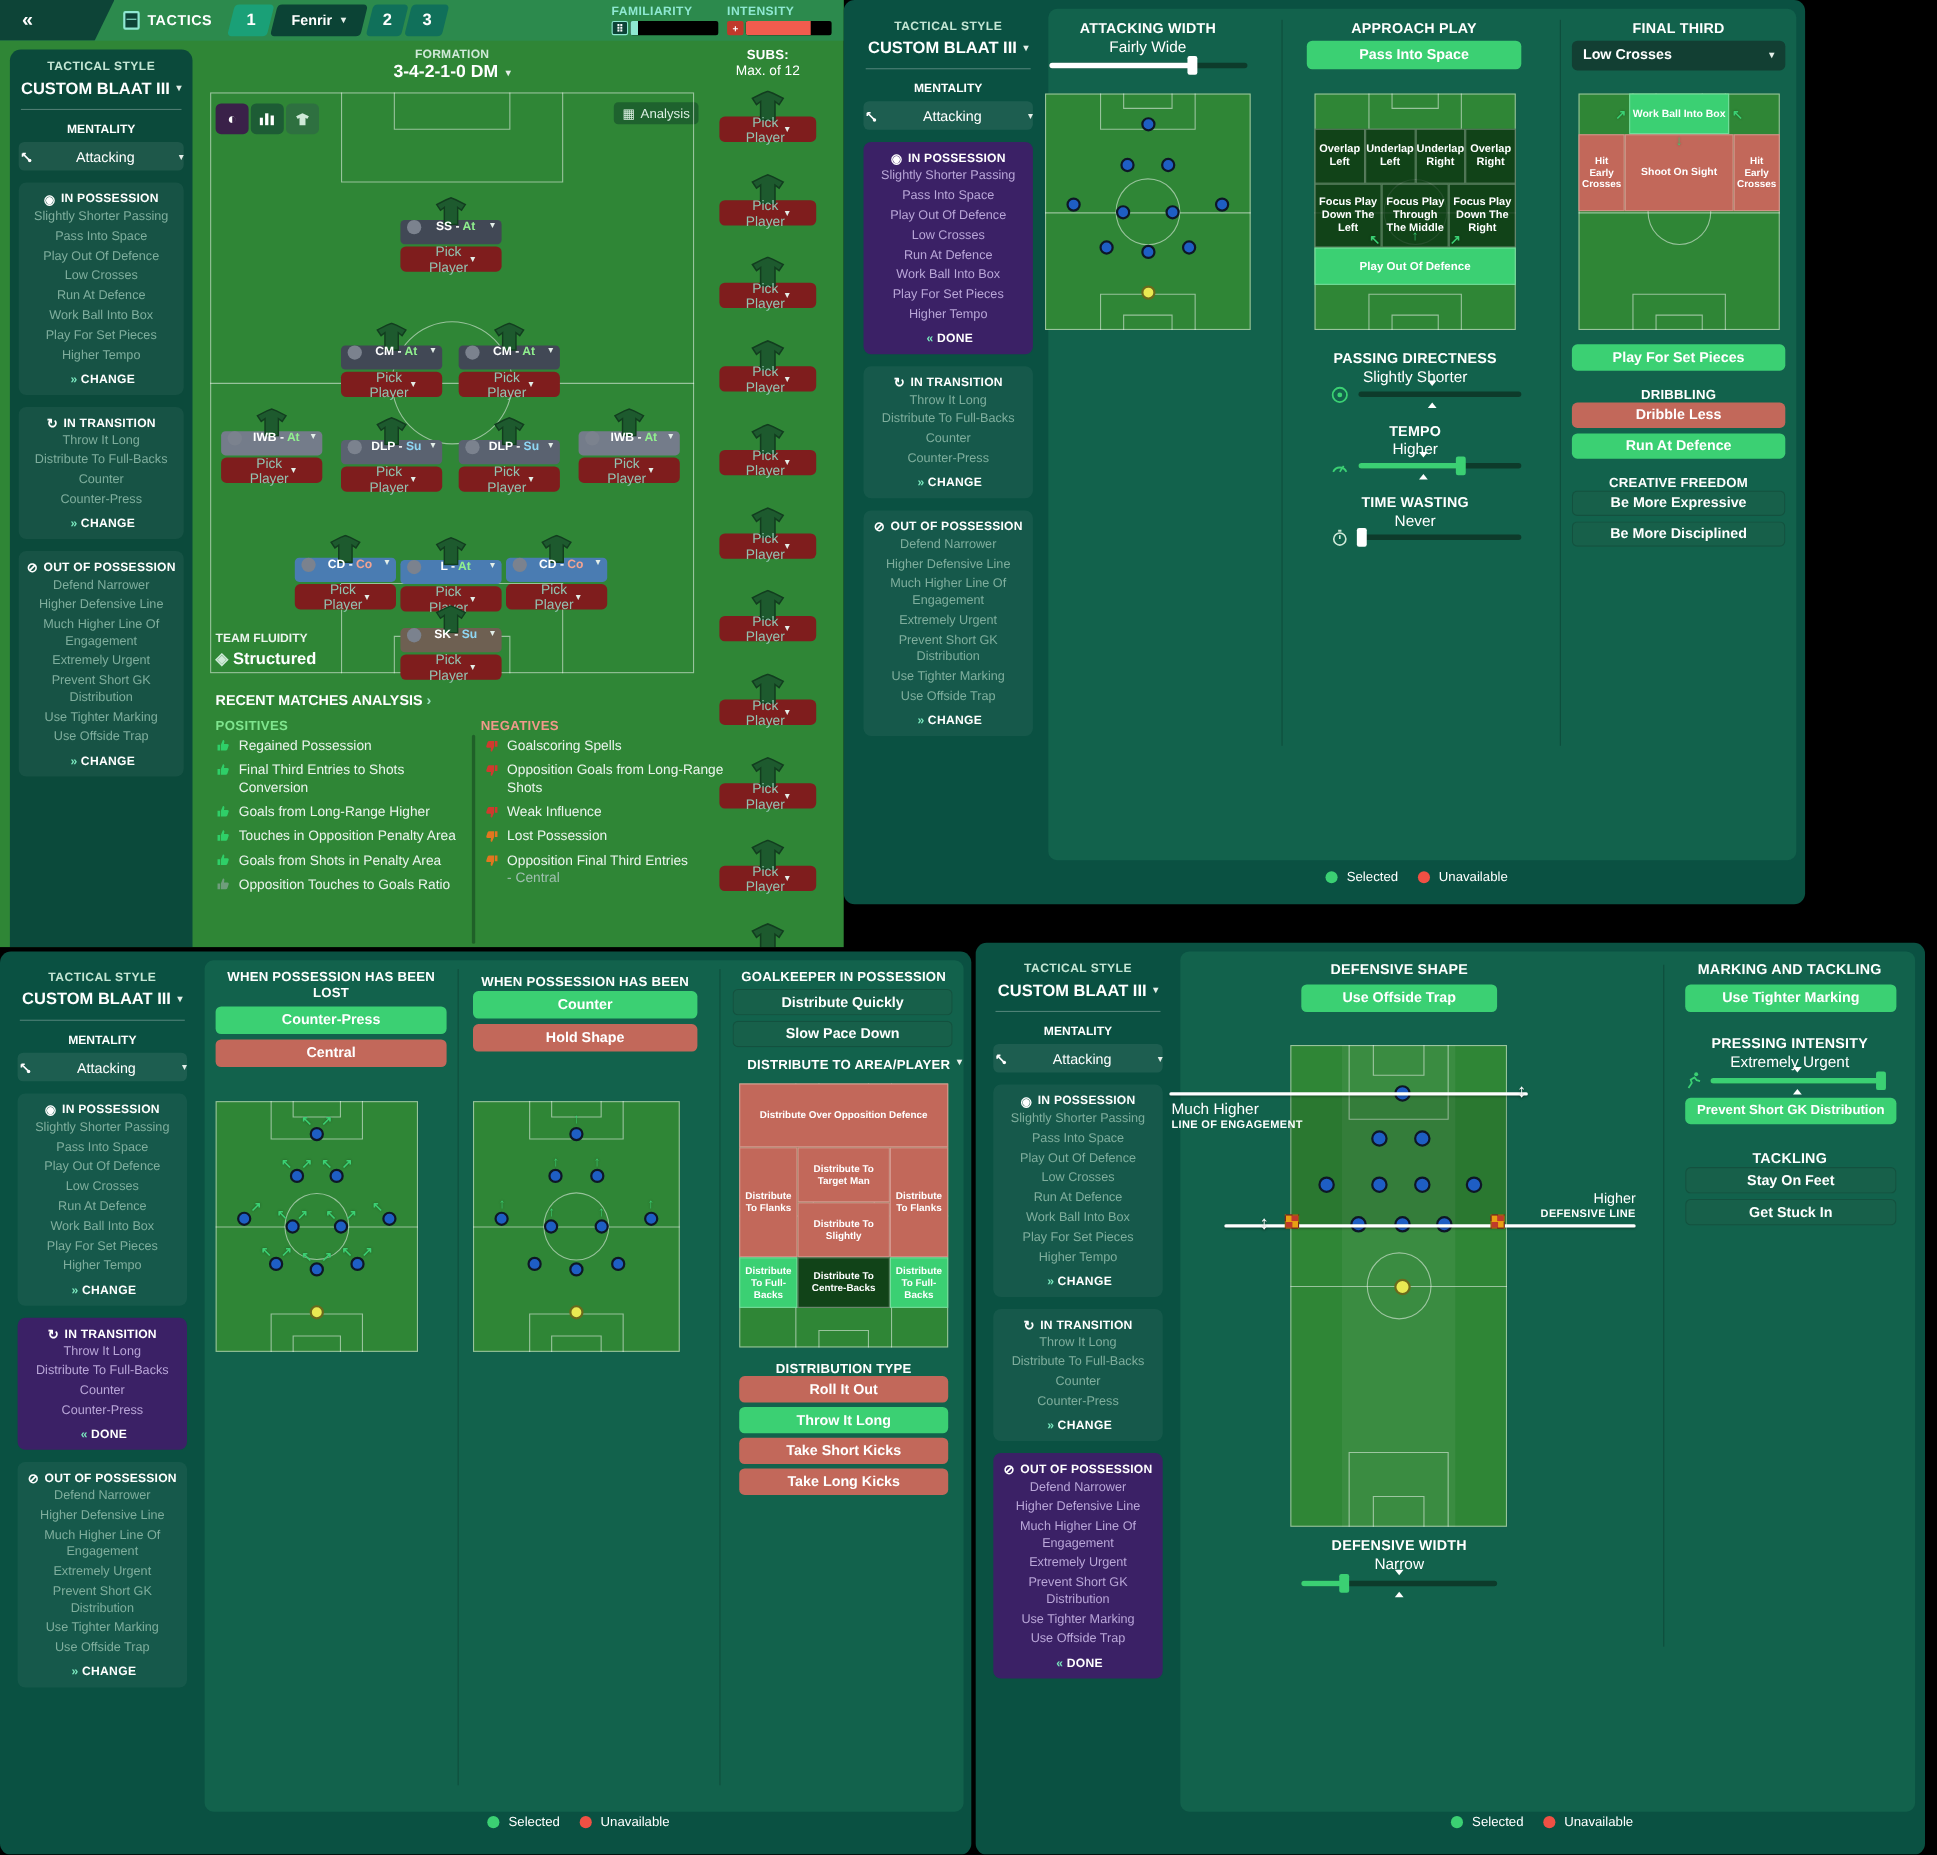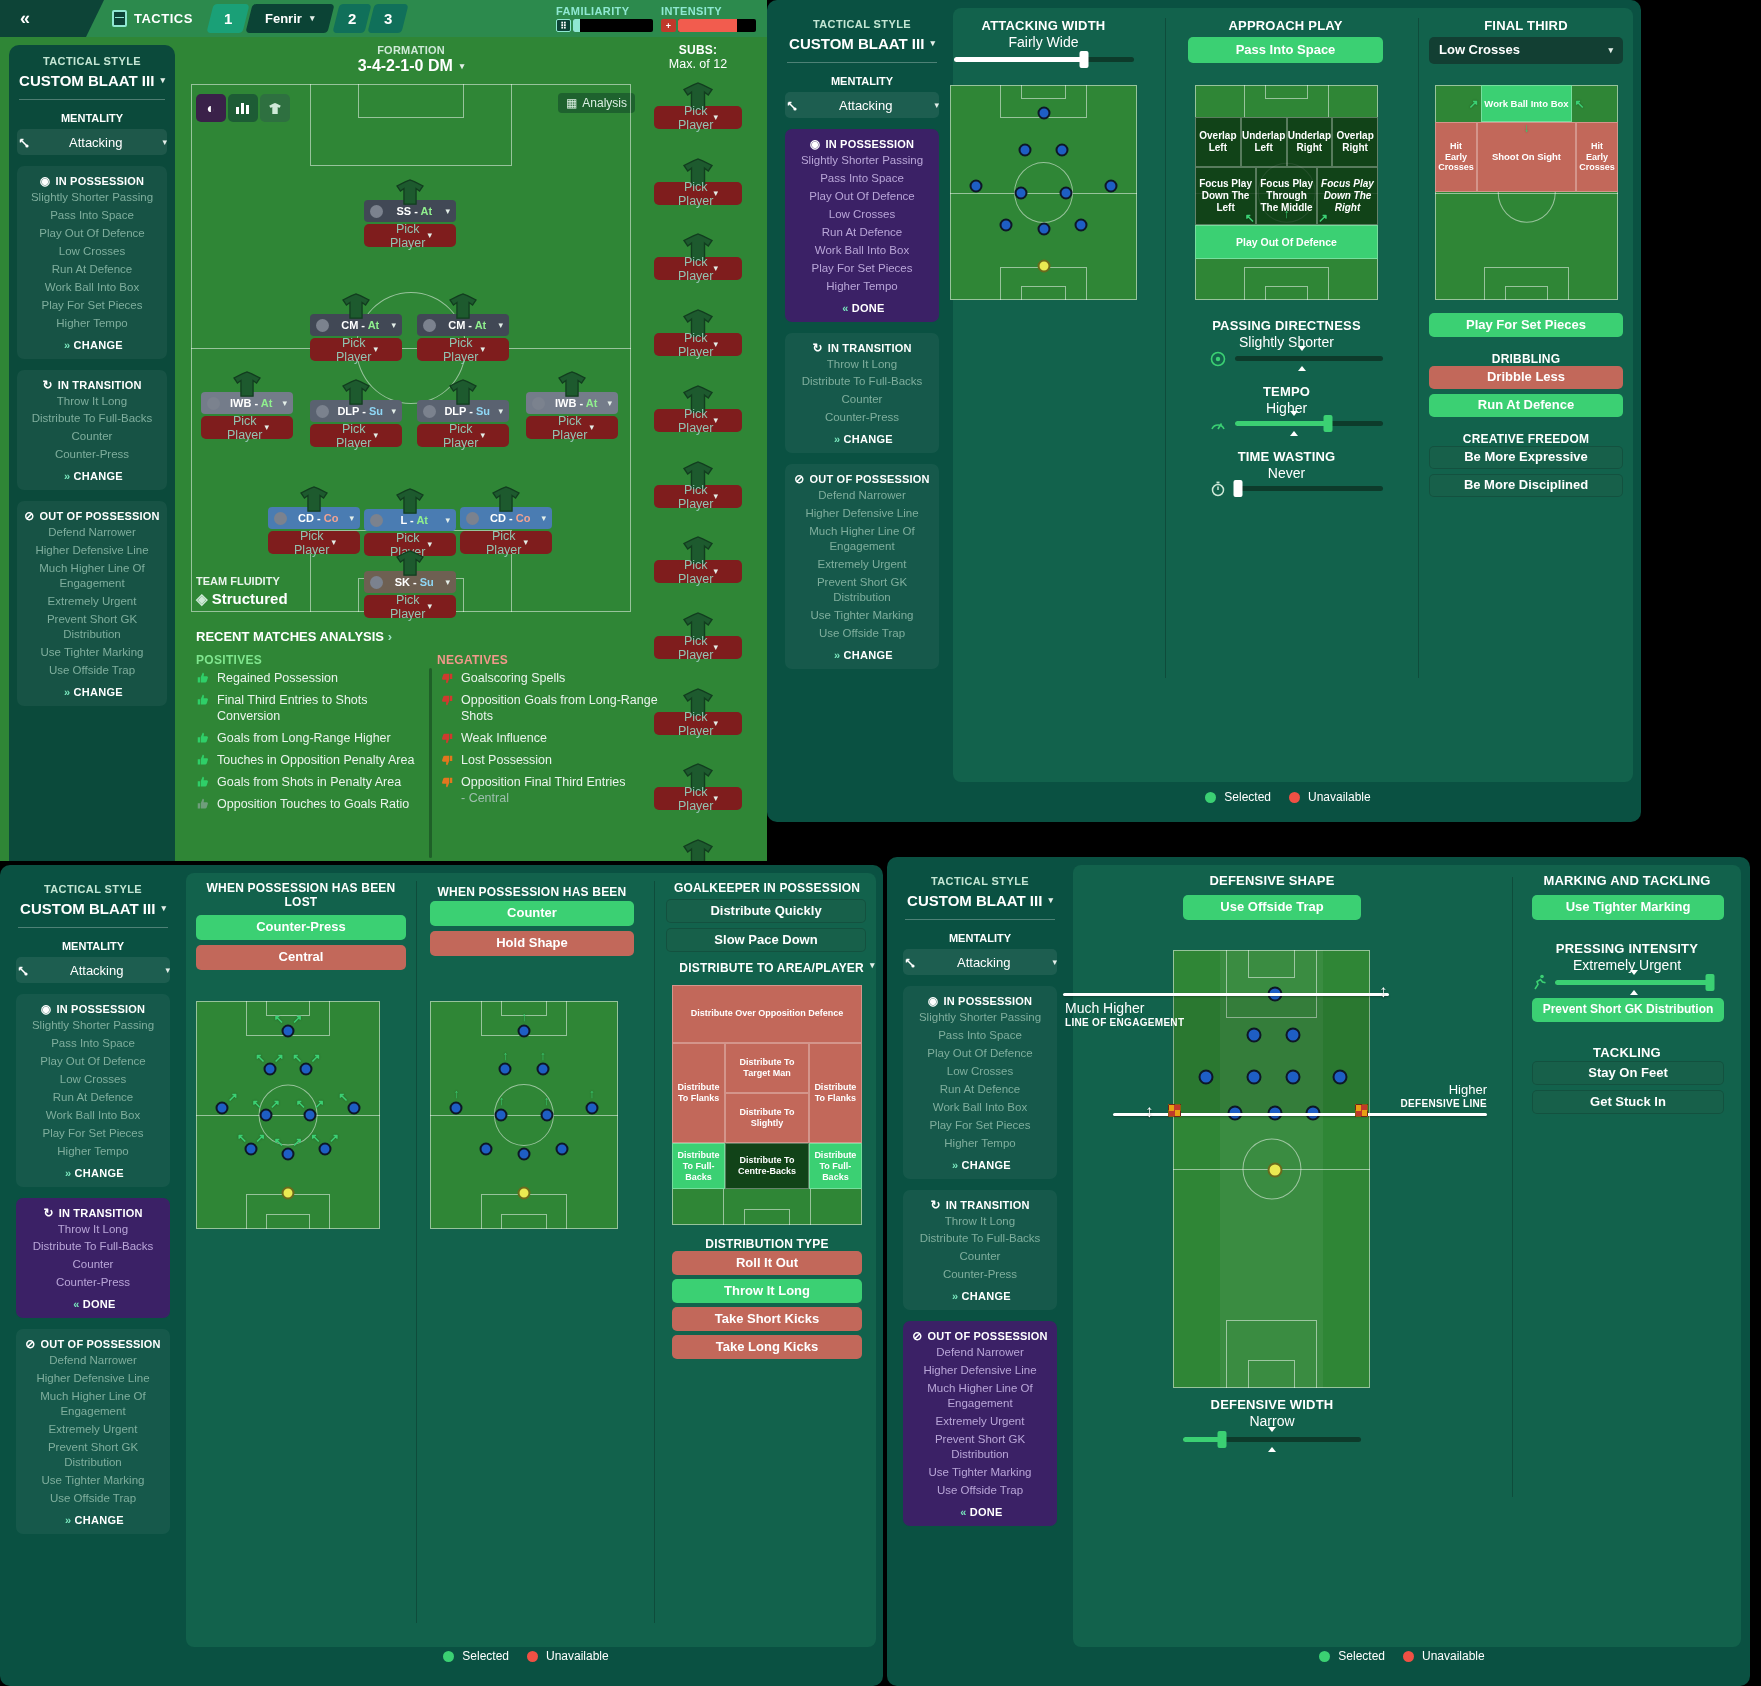--- a/index.html
+++ b/index.html
@@ -49,21 +49,21 @@
 .card.sel{background:#3b2166}
 .card-h{display:flex;align-items:center;justify-content:center;gap:5px;color:#fff;font-weight:bold;font-size:11px;letter-spacing:.2px}
 .cic{font-size:12px;color:#fff;line-height:1}
 .card-i{color:#7fae9d;font-size:11.5px;text-align:center;line-height:1.3}
 .card.sel .card-i{color:#b9a6d8}
 .card-a{margin-top:5px;color:#fff;font-weight:bold;font-size:11px;text-align:center;cursor:pointer;letter-spacing:.3px}
 .card-a .chv{color:#79e6bd;margin:0 3px}
 
 .pos{position:absolute;width:92px;transform:translateX(-50%);text-align:center}
 .shirt{display:block;margin:0 auto -5px}
-.chip{height:22px;border-radius:4px;display:flex;align-items:center;padding:0 6px;gap:4px;cursor:pointer}
+.chip{height:22px;border-radius:4px;display:flex;padding:0 6px;gap:4px;cursor:pointer}
 .chip .av{width:13px;height:13px;border-radius:50%;background:#7b828e;flex:none}
 .chip .rt{font-size:11px;font-weight:bold;color:#fff;white-space:nowrap;flex:1;text-align:center}
 .v-dark{background:#414855}.v-grey{background:#747c8a}.v-mid{background:#5a6270}.v-blue{background:#4a7cb2}.v-brown{background:#6e6052}
 .duty-At{color:#90ef8e}.duty-Su{color:#8fd7f5}.duty-Co{color:#f2a392}
 .pick{margin-top:2px;height:23px;background:#7f1d1d;border-radius:5px;display:flex;align-items:center;justify-content:space-between;padding:0 24px;color:#93c3b1;font-size:12.5px;cursor:pointer}
 
 .topbar{position:absolute;left:0;top:0;width:767px;height:37px;background:#2c8a4d}
 .tb-wedge{position:absolute;left:0;top:0;width:104px;height:37px;background:#0d4437;clip-path:polygon(0 0,104px 0,86px 37px,0 37px);display:flex;align-items:center}
 .tb-back{color:#fff;font-size:18px;font-weight:bold;margin-left:20px;cursor:pointer}
 .tb-ticon{position:absolute;left:112px;top:10px;width:15px;height:17px;border:2px solid #8fe8d2;border-radius:2px;background:#0d4437}
@@ -665,21 +665,21 @@
         <div class="pl" style="left: 27%; width: 46%; bottom: 0px; height: 15.5%; border-top: 1px solid rgba(255, 255, 255, 0.5); border-right: 1px solid rgba(255, 255, 255, 0.5); border-left: 1px solid rgba(255, 255, 255, 0.5); border-image: initial; border-bottom: none;"></div>
         <div class="pl" style="left: 38%; width: 24%; bottom: 0px; height: 6.5%; border-top: 1px solid rgba(255, 255, 255, 0.5); border-right: 1px solid rgba(255, 255, 255, 0.5); border-left: 1px solid rgba(255, 255, 255, 0.5); border-image: initial; border-bottom: none;"></div>
         <div class="pl" style="left: 0px; right: 0px; top: 50%; height: 0px; border-top: 1px solid rgba(255, 255, 255, 0.5);"></div>
         <div class="pl" style="left: 50%; top: 50%; width: 32%; padding-top: 32%; border: 1px solid rgba(255, 255, 255, 0.5); border-radius: 50%; transform: translate(-50%, -50%);"></div>
         <div class="gcell g-dark" style="left: 0%; top: 15%; width: 25%; height: 23%;">Overlap Left</div>
         <div class="gcell g-dark" style="left: 25%; top: 15%; width: 25%; height: 23%;">Underlap Left</div>
         <div class="gcell g-dark" style="left: 50%; top: 15%; width: 25%; height: 23%;">Underlap Right</div>
         <div class="gcell g-dark" style="left: 75%; top: 15%; width: 25%; height: 23%;">Overlap Right</div>
         <div class="gcell g-dark" style="left: 0%; top: 38%; width: 33.4%; height: 27%;">Focus Play Down The Left</div>
         <div class="gcell g-dark" style="left: 33.4%; top: 38%; width: 33.3%; height: 27%;">Focus Play Through The Middle</div>
-        <div class="gcell g-dark" style="left: 66.7%; top: 38%; width: 33.3%; height: 27%; font-style: italic;">Focus Play Down The Right</div>
+        <div class="gcell g-dark" style="left: 66.7%; top: 38%; width: 33.3%; height: 27%;">Focus Play Down The Right</div>
         <div class="gcell g-green" style="left: 0px; top: 65%; width: 100%; height: 16%; font-size: 10.5px;">Play Out Of Defence</div>
         <div class="arr" style="left: 30%; top: 62%;">↖</div>
         <div class="arr" style="left: 50%; top: 60%;">↑</div>
         <div class="arr" style="left: 70%; top: 62%;">↗</div>
       </div>
 
     <div class="hdr" style="left:428px;top:318px;width:183px">PASSING DIRECTNESS</div>
     <div class="val" style="left:428px;top:334px;width:183px">Slightly Shorter</div>
     <svg class="slicon" style="left:443px;top:351px" viewBox="0 0 16 16">
         <circle cx="8" cy="8" r="6.5" fill="none" stroke="#3bd073" stroke-width="1.6"></circle>

